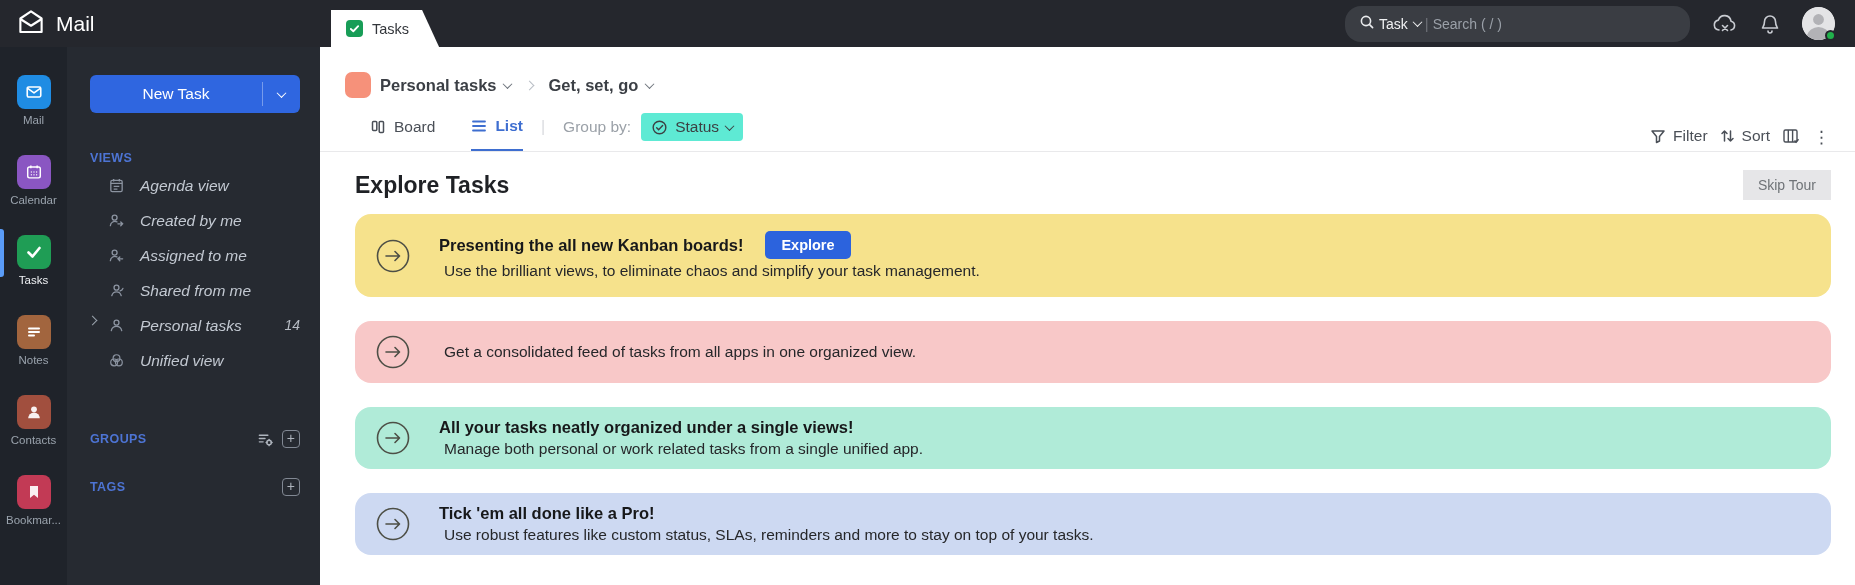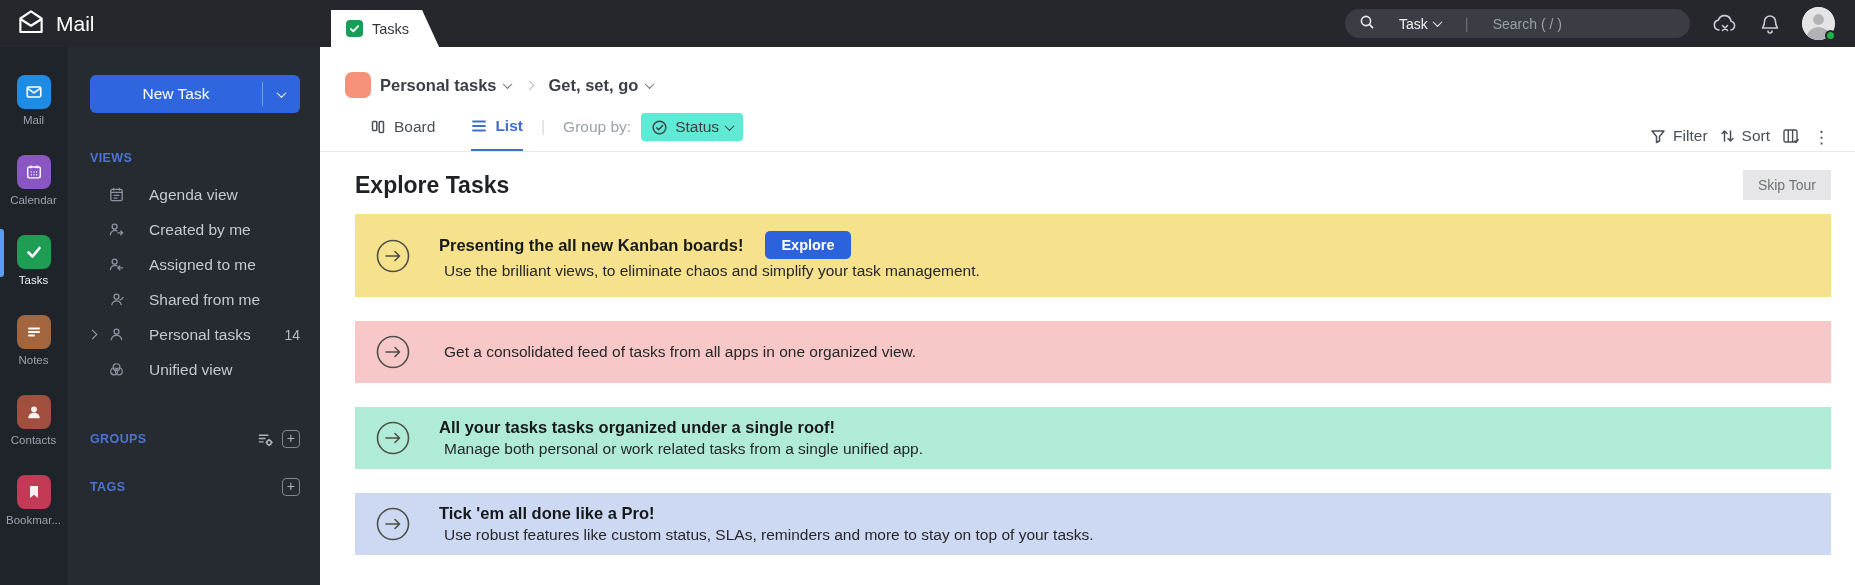--- a/index.html
+++ b/index.html
@@ -9,21 +9,21 @@
   
   .topbar { position:relative; height:47px; background:#25272d; display:flex; align-items:center; }
   .brand { display:flex; align-items:center; gap:10px; padding-left:16px; color:#fff; }
   .brand-name { font-size:21px; color:#fff; }
   .tab-tasks { position:absolute; left:331px; bottom:0; height:37px; background:#fff;
     display:flex; align-items:center; gap:9px; padding:0 30px 0 15px;
     clip-path:polygon(0 0, calc(100% - 17px) 0, 100% 100%, 0 100%); }
   .tab-check { width:17px; height:17px; background:#189d57; border-radius:4px; display:flex; align-items:center; justify-content:center; }
   .tab-label { font-size:14.5px; color:#33363b; }
   .top-right { margin-left:auto; display:flex; align-items:center; gap:22px; padding-right:20px; }
-  .searchbox { width:345px; height:29px; background:#3a3d43; border-radius:16px; display:flex; align-items:center; gap:24px; padding:0 14px; color:#e8eaec; }
+  .searchbox { width:345px; height:36px; background:#3a3d43; border-radius:16px; display:flex; align-items:center; gap:4px; padding:0 14px; color:#e8eaec; }
   .search-scope { font-size:14px; color:#f0f1f3; display:flex; align-items:center; gap:6px; cursor:pointer; }
   .search-divider { color:#6d7076; font-size:15px; }
   .search-placeholder { font-size:14px; color:#9aa0a8; }
   .top-icon { color:#c9ccd2; display:flex; align-items:center; }
   .avatar { position:relative; width:33px; height:33px; border-radius:50%; background:#e4e4e6; overflow:visible; }
   .avatar svg { border-radius:50%; }
   .presence { position:absolute; right:-1px; bottom:-1px; width:11px; height:11px; border-radius:50%; background:#21b14b; border:2px solid #25272d; }
 
   .shell { display:flex; height:538px; }
 
@@ -37,21 +37,21 @@
 
   
   .sidebar { width:253px; background:#262a31; color:#c3c9d2; padding-top:28px; }
   .newtask { margin:0 20px 0 23px; width:210px; height:38px; background:#2f66e0; border-radius:6px; display:flex; align-items:center; color:#fff; cursor:pointer; }
   .newtask-main { flex:1; text-align:center; font-size:15.5px; }
   .newtask-sep { width:1px; height:24px; background:rgba(255,255,255,.35); }
   .newtask-dd { width:37px; display:flex; align-items:center; justify-content:center; }
   .side-header { display:flex; align-items:center; font-size:12.5px; font-weight:bold; letter-spacing:.4px; color:#4d74d4; padding:0 20px 0 23px; }
   .views-header { margin-top:38px; }
   .view-list { margin-top:12px; }
-  .view-item { position:relative; height:35px; display:flex; align-items:center; gap:24px; padding-left:40px; font-size:15.5px; color:#c3c9d2; cursor:pointer; }
+  .view-item { position:relative; height:35px; display:flex; gap:15px; padding-left:40px; font-size:15.5px; color:#c3c9d2; cursor:pointer;font-style:italic; }
   .view-item .vico { color:#8b93a0; display:flex; width:18px; justify-content:center; }
   .view-count { position:absolute; right:20px; font-size:14px; color:#b7bcc4; }
   .expander { position:absolute; left:22px; color:#9aa3ad; }
   .groups-header { margin-top:43px; }
   .tags-header { margin-top:30px; }
   .side-tools { margin-left:auto; display:flex; align-items:center; gap:8px; }
   .plusbox { width:18px; height:18px; border:1.4px solid #818893; border-radius:4px; color:#aeb4bd; font-size:14px; line-height:15px; text-align:center; font-weight:normal; cursor:pointer; }
   .manage-ico { color:#aeb4bd; cursor:pointer; display:flex; }
 
   
@@ -69,21 +69,21 @@
   .tool-right { margin-left:auto; display:flex; align-items:flex-start; gap:12px; color:#4a4f57; font-size:15.5px;margin-top:20px; }
   .tool-btn { display:flex; align-items:center; gap:7px; cursor:pointer; }
   .kebab { font-size:17px; color:#4a4f57; letter-spacing:0; cursor:pointer; }
 
   .content { padding:18px 24px 0 25px; }
   .content-head { display:flex; align-items:center; margin-left:10px;gap:40px; }
   .page-title { font-size:23px; font-weight:bold; color:#1f2125; }
   .skip-tour { margin-left:auto; background:#e6e6e8; color:#6f7377; font-size:14px; border-radius:0; padding:7px 15px; cursor:pointer; }
 
   .banners { margin:14px 0 0 10px; }
-  .banner { border-radius:0; display:flex; align-items:center; padding:0 20px; margin-bottom:24px; }
+  .banner { border-radius:16px; display:flex; align-items:center; padding:0 20px; margin-bottom:24px; }
   .banner.tall { height:83px; }
   .banner.short { height:62px; }
   .banner-arrow { width:36px; height:36px; flex:0 0 36px; color:#4d4f46; margin-right:28px; }
   .banner-body { display:flex; flex-direction:column; gap:3px; }
   .banner-titlerow { display:flex; align-items:center; gap:22px; }
   .banner-title { font-size:16.5px; font-weight:bold; color:#17181a; }
   .banner-sub { font-size:15.5px; color:#26272a; padding-left:5px; }
   .explore-btn { background:#2c63dd; color:#fff; font-size:14.5px; font-weight:bold; border-radius:5px; padding:6px 16px; cursor:pointer; }
 
   .chev { display:inline-block; width:7px; height:7px; border-right:1.7px solid currentColor; border-bottom:1.7px solid currentColor; transform:rotate(45deg) translate(-1px,-1px); }
@@ -406,21 +406,21 @@
         </div>
 
         <div class="banner short" style="background: rgb(176, 235, 216);">
           <span class="banner-arrow">
             <svg width="36" height="36" viewBox="0 0 36 36" fill="none" stroke="currentColor" stroke-width="1.6" stroke-linecap="round" stroke-linejoin="round">
                 <circle cx="18" cy="18" r="15.5"></circle>
                 <path d="M11 18h13M20 13.5 24.5 18 20 22.5"></path>
               </svg>
           </span>
           <div class="banner-body">
-            <span class="banner-title">All your tasks tasks organized under a single roof!</span>
+            <span class="banner-title">All your tasks neatly organized under a single views!</span>
             <span class="banner-sub">Manage both personal or work related tasks from a single unified app.</span>
           </div>
         </div>
 
         <div class="banner short" style="background: rgb(205, 217, 242);">
           <span class="banner-arrow">
             <svg width="36" height="36" viewBox="0 0 36 36" fill="none" stroke="currentColor" stroke-width="1.6" stroke-linecap="round" stroke-linejoin="round">
                 <circle cx="18" cy="18" r="15.5"></circle>
                 <path d="M11 18h13M20 13.5 24.5 18 20 22.5"></path>
               </svg>

